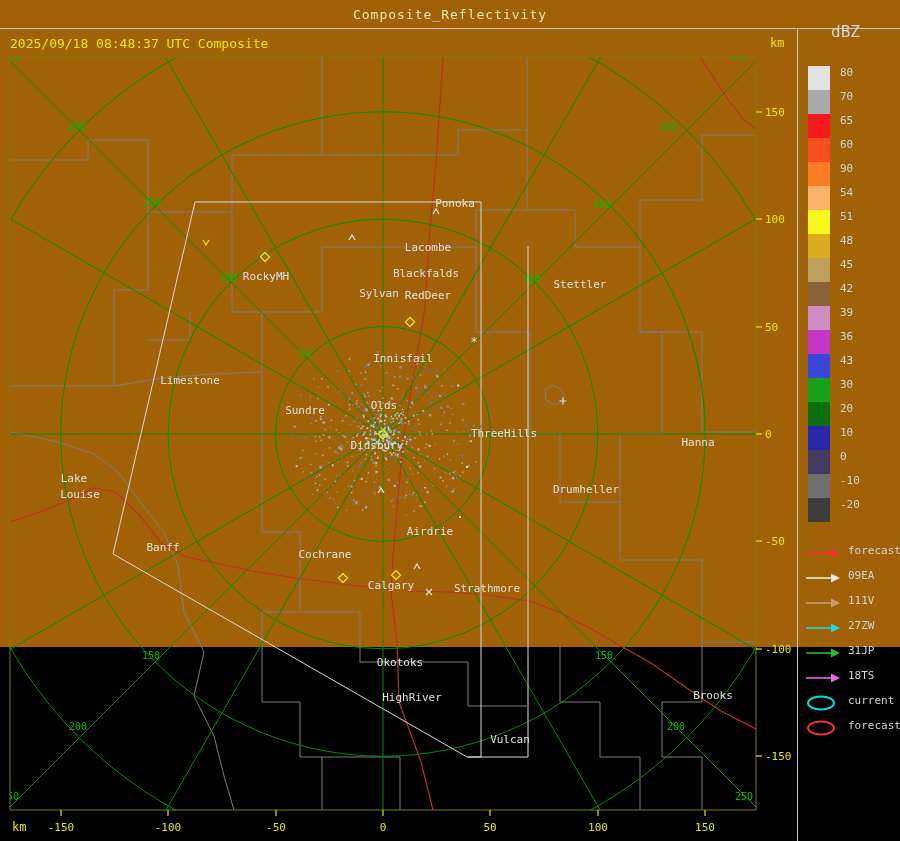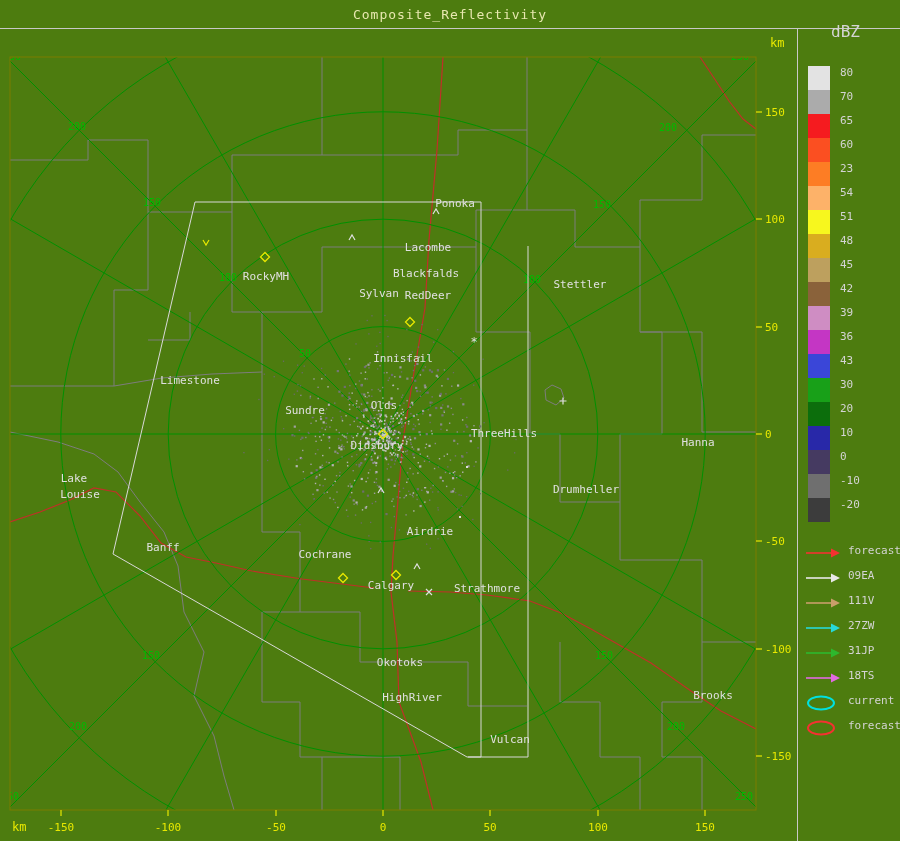--- a/index.html
+++ b/index.html
@@ -1,18 +1,18 @@
 <!DOCTYPE html>
 <html><head>
 <meta charset="utf-8">
 <style>
   *{margin:0;padding:0;box-sizing:border-box}
   html,body{background:#000;}
   body{width:900px;height:841px;font-family:"DejaVu Sans Mono","Liberation Mono",monospace;overflow:hidden}
-  .screen{position:relative;width:900px;height:841px;background:#4d7c0f}
+  .screen{position:relative;width:900px;height:647px;background:#a16207}
   .titlebar{position:absolute;top:7px;left:0;width:100%;text-align:center;font-size:13px;letter-spacing:1px;color:#e8e8b0}
   .sep-h{position:absolute;top:28px;left:0;width:900px;height:1px;background:#c8c8c8}
   .sep-v{position:absolute;top:28px;left:797px;width:1px;height:813px;background:#c8c8c8}
   .timestamp{position:absolute;top:36px;left:10px;font-size:13px;color:#e8e800}
   .km-tr{position:absolute;top:36px;left:770px;font-size:12px;color:#e8e800}
   .km-bl{position:absolute;top:820px;left:12px;font-size:12px;color:#e8e800}
   #map{position:absolute;left:0;top:0}
   .colorbar-title{position:absolute;left:831px;top:22px;font-size:16px;color:#d4d4d4}
   #swatches{position:absolute;left:808px;top:66px}
   .swrow{display:flex;height:24px;}
@@ -1012,20 +1012,21 @@
         <text x="765" y="438" fill="#e8e800" font-size="11" text-anchor="start">0</text>
         <line x1="756" y1="541" x2="762" y2="541" stroke="#e8e800" stroke-width="1.2"></line>
         <text x="765" y="545" fill="#e8e800" font-size="11" text-anchor="start">-50</text>
         <line x1="756" y1="649" x2="762" y2="649" stroke="#e8e800" stroke-width="1.2"></line>
         <text x="765" y="653" fill="#e8e800" font-size="11" text-anchor="start">-100</text>
         <line x1="756" y1="756" x2="762" y2="756" stroke="#e8e800" stroke-width="1.2"></line>
         <text x="765" y="760" fill="#e8e800" font-size="11" text-anchor="start">-150</text>
       </g>
     </svg>
 
+  <div class="timestamp">2025/09/18 08:48:37 UTC Composite</div>
   <div class="km-tr">km</div>
   <div class="km-bl">km</div>
 
   <div class="colorbar-title">dBZ</div>
   <div id="swatches">
       <div class="swrow">
         <div class="sw" style="background: rgb(227, 227, 227);"></div>
         <div class="swlabel">80</div>
       </div>
       <div class="swrow">
@@ -1035,21 +1036,21 @@
       <div class="swrow">
         <div class="sw" style="background: rgb(245, 27, 31);"></div>
         <div class="swlabel">65</div>
       </div>
       <div class="swrow">
         <div class="sw" style="background: rgb(251, 79, 33);"></div>
         <div class="swlabel">60</div>
       </div>
       <div class="swrow">
         <div class="sw" style="background: rgb(253, 125, 36);"></div>
-        <div class="swlabel">23</div>
+        <div class="swlabel">90</div>
       </div>
       <div class="swrow">
         <div class="sw" style="background: rgb(253, 178, 105);"></div>
         <div class="swlabel">54</div>
       </div>
       <div class="swrow">
         <div class="sw" style="background: rgb(247, 247, 30);"></div>
         <div class="swlabel">51</div>
       </div>
       <div class="swrow">

